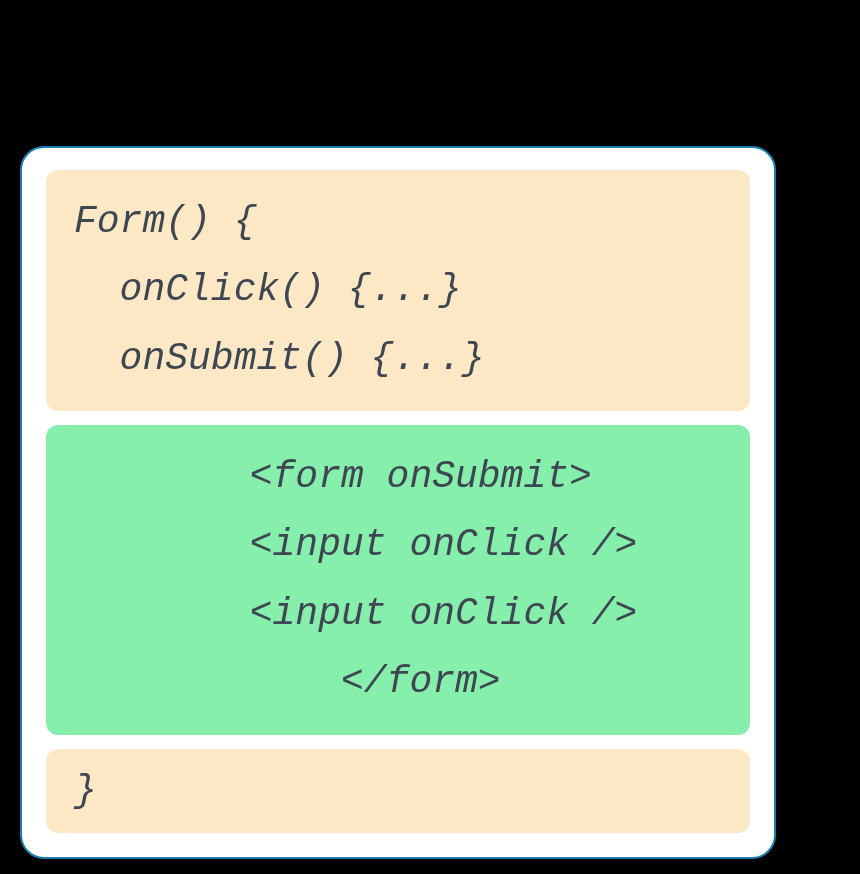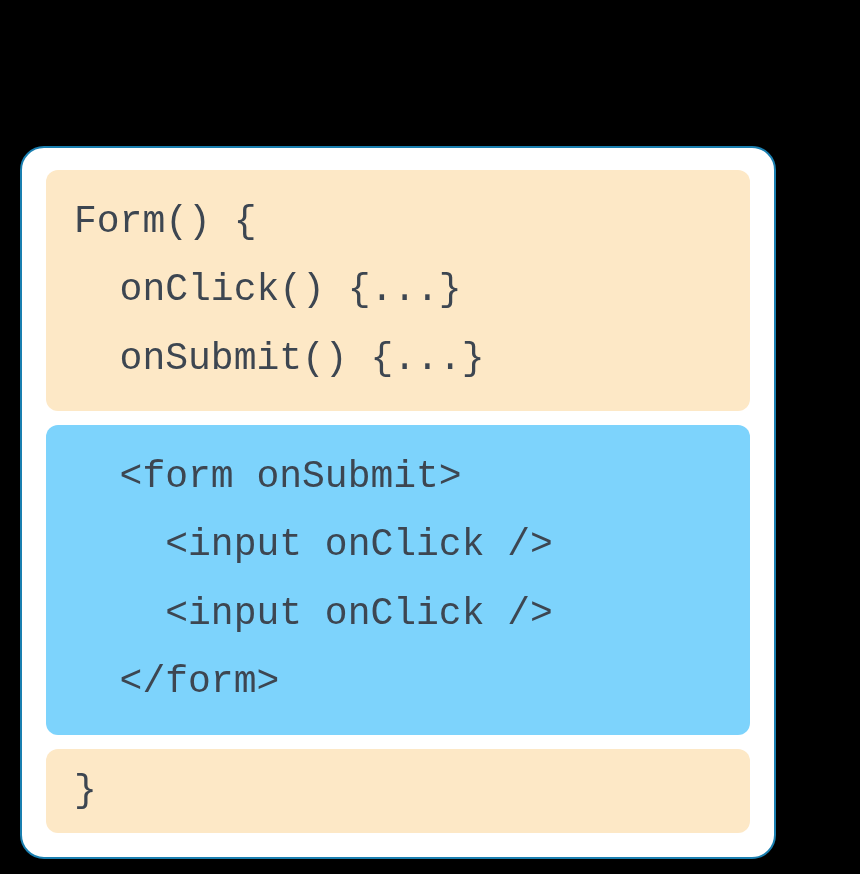--- a/index.html
+++ b/index.html
@@ -27,26 +27,28 @@
       flex-direction: column;
       gap: 14px;
     }
     .block {
       border-radius: 12px;
       font-size: 38px;
       line-height: 1.8;
       color: #3d4651;
       white-space: pre;
       padding: 18px 28px;
+      font-style: italic;
     }
     .block-orange {
       background: #fde8c6;
     }
     .block-purple {
-      background: #7dd3fc;
+      background: #86efac;
+      text-align: center;
     }
     .block-orange-bottom {
       background: #fde8c6;
       padding: 8px 28px;
     }
   </style>
 </head>
 <body>
 
 <div class="card">

